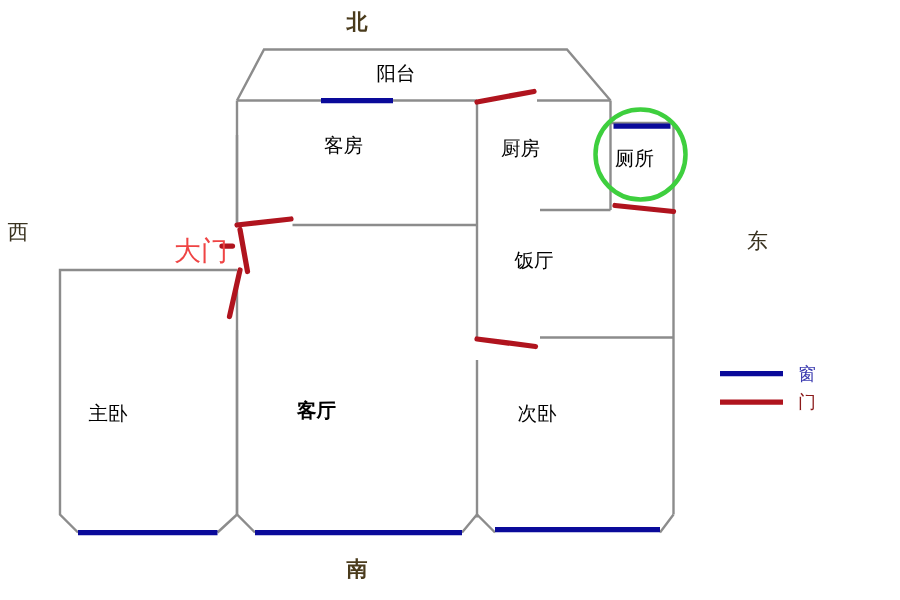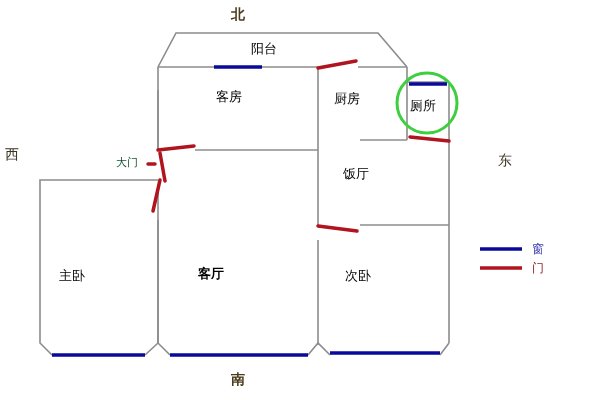--- a/index.html
+++ b/index.html
@@ -5,21 +5,21 @@
     html, body { margin: 0; padding: 0; background: #ffffff; }
     body { width: 600px; height: 400px; position: relative; overflow: hidden;
            font-family: "DejaVu Sans", "Liberation Sans", sans-serif; }
     .plan { position: absolute; left: 0; top: 0; width: 600px; height: 400px; }
     .wall { stroke: #8c8c8c; stroke-width: 1.6; fill: none; }
     .win { stroke: #0a0a9a; stroke-width: 3.5; stroke-linecap: butt; }
     .door { stroke: #b0141e; stroke-width: 3.5; stroke-linecap: round; }
     .lbl { position: absolute; font-size: 13px; color: #000000; white-space: nowrap; }
     .dir { position: absolute; font-size: 14px; font-weight: bold; color: #4a3b1c; }
     .dir.west, .dir.east { font-weight: normal; color: #3a3320; }
-    .main-door-lbl { position: absolute; font-size: 11px; color: #14532d; white-space: nowrap; }
+    .main-door-lbl { position: absolute; font-size: 18px; color: #ef4444; white-space: nowrap; }
     .legend-text { position: absolute; font-size: 12px; color: #3b3bb0; }
     .legend-text.door-t { color: #8b1a1a; }
   </style>
 </head>
 <body>
 
 <svg class="plan" viewBox="0 0 600 400" xmlns="http://www.w3.org/2000/svg">
 
   <g>
     <polyline class="wall" points="158,67 176,33 378,33 407,67"></polyline>

